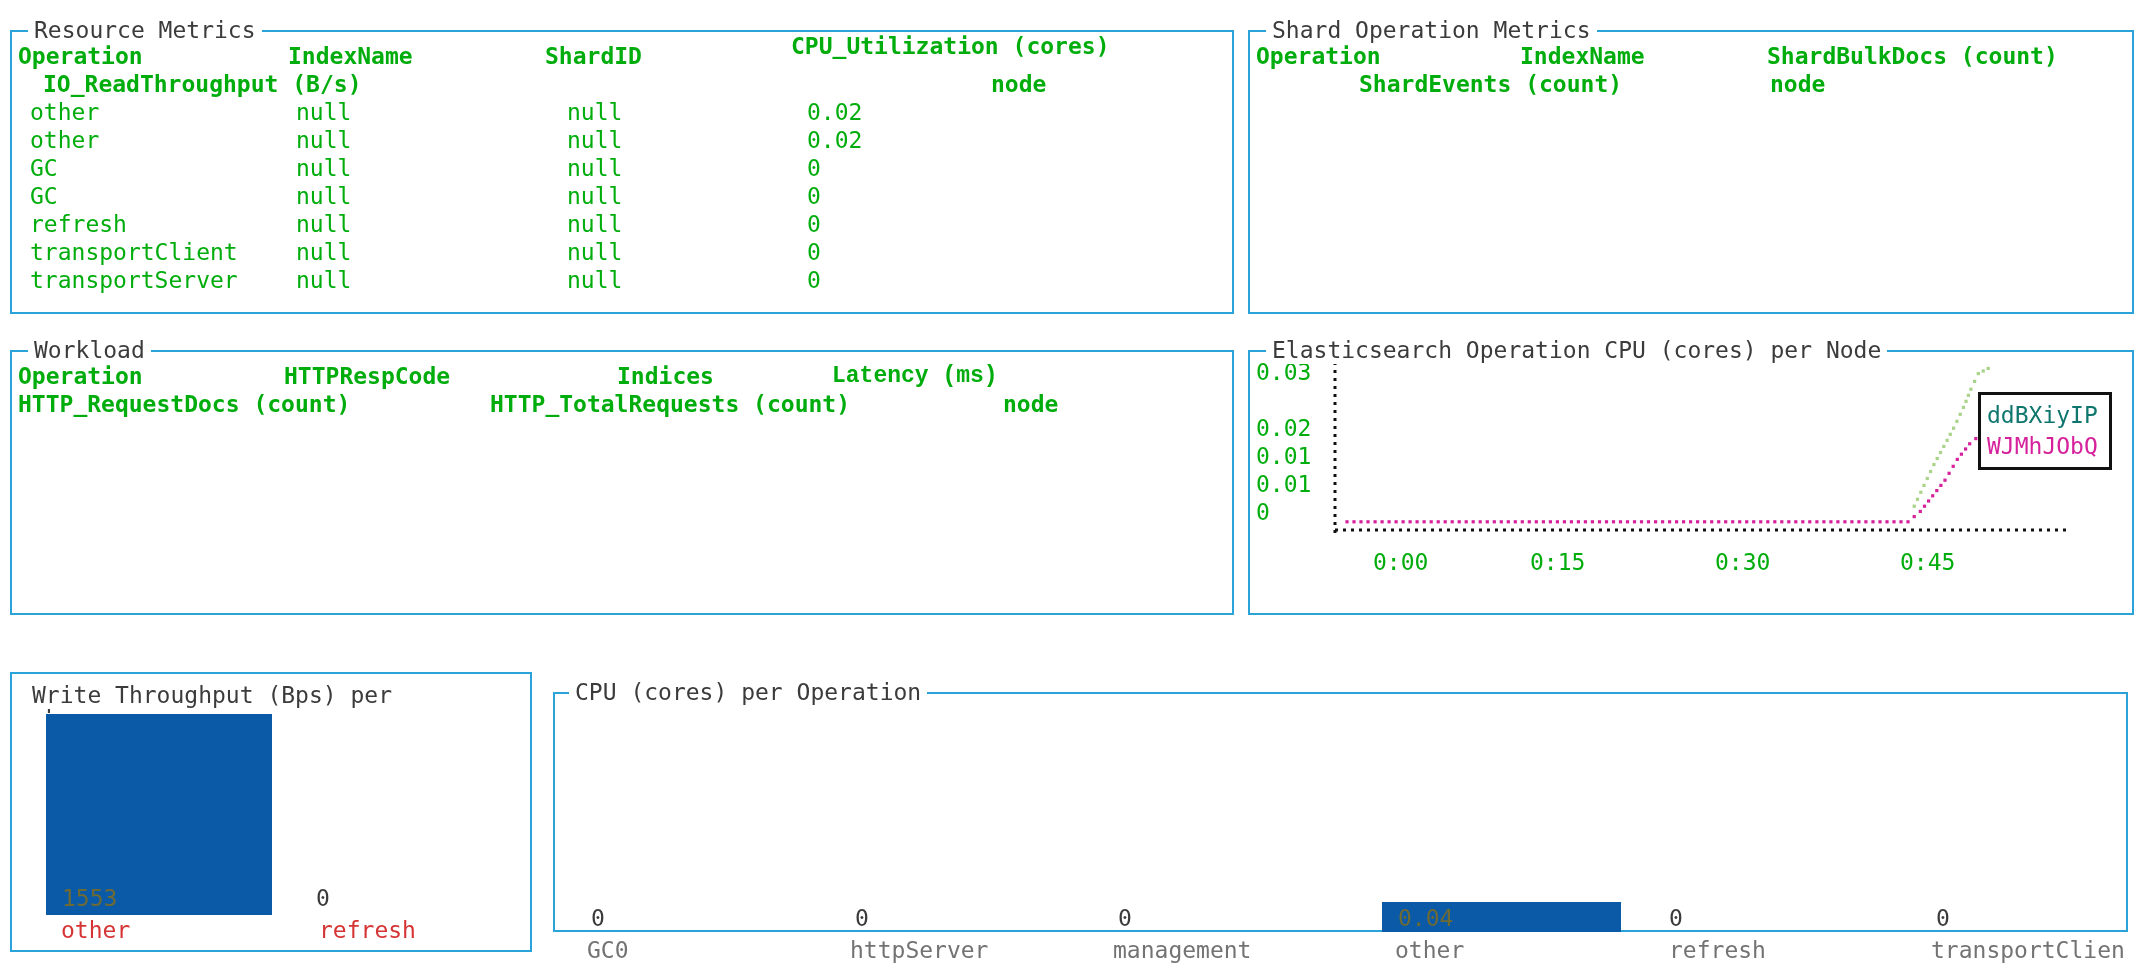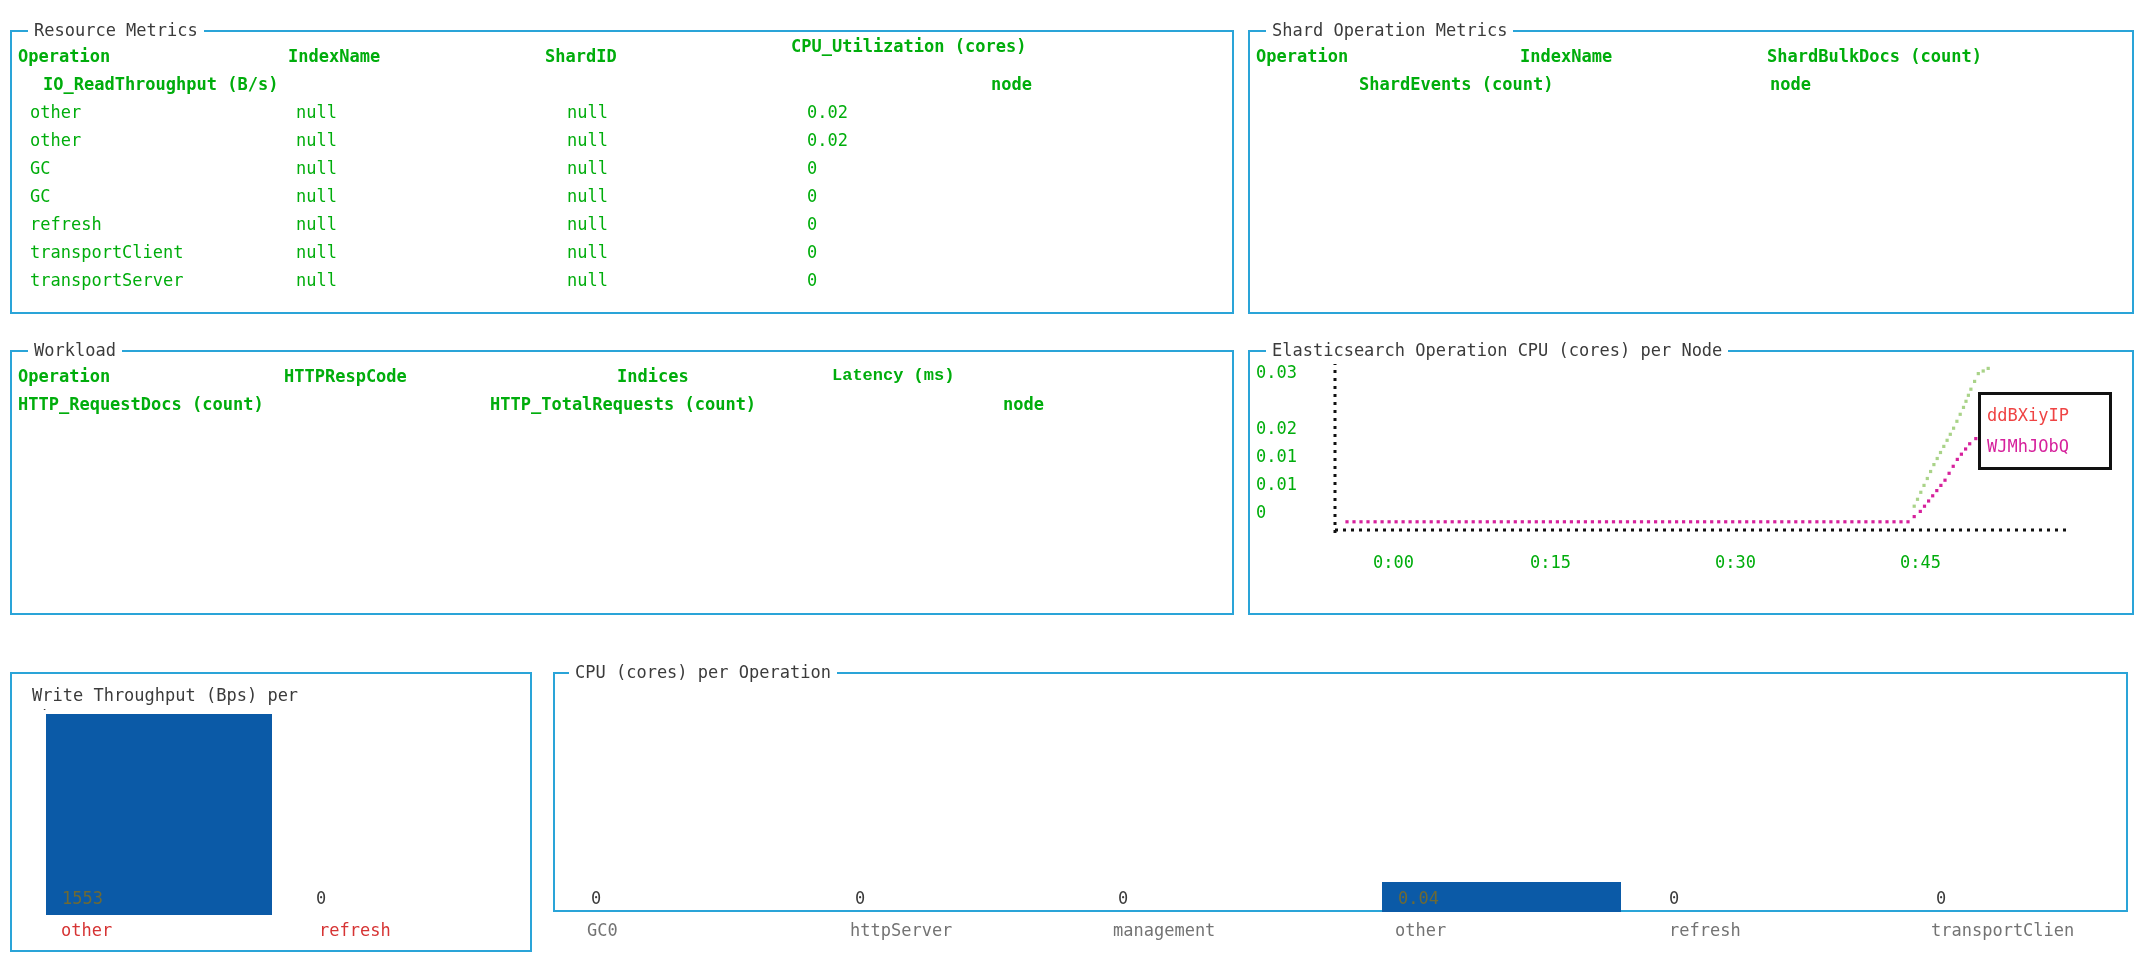--- a/index.html
+++ b/index.html
@@ -1,21 +1,21 @@
 <!DOCTYPE html>
 <html><head>
 <meta charset="utf-8">
 <style>
   html,body{margin:0;padding:0;background:#ffffff;}
   #screen{
     position:relative;
     width:2144px;height:966px;
     background:#ffffff;
     font-family:"DejaVu Sans Mono", monospace;
-    font-size:17px;
+    font-size:23px;
     overflow:hidden;
   }
   .panel{
     position:absolute;
     border:2px solid #2aa4d8;
     background:#ffffff;
     box-sizing:border-box;
   }
   .ptitle{
     position:absolute;
@@ -43,21 +43,21 @@
     background:#0b5aa7;
   }
   .legend{
     position:absolute;
     border:3px solid #111111;
     background:#ffffff;
     padding:5px 6px;
     z-index:2;
   }
   .legend div{line-height:31px;white-space:pre;}
-  .lg-green{color:#ef4444;}
+  .lg-green{color:#0f766e;}
   .lg-mag{color:#d6219c;}
   svg{position:absolute;left:0;top:0;}
 </style>
 </head>
 <body>
 
 <div id="screen">
 
   <div class="panel" style="left:10px;top:30px;width:1224px;height:284px;">
     <span class="ptitle" style="left:16px;">Resource Metrics</span>
@@ -277,21 +277,21 @@
     <span class="cell dark" style="left:20px;top:12px;">Operation</span>
 
     <div class="bar" style="left:34px;top:40px;width:226px;height:201px;"></div>
     <span class="cell olive" style="left:50px;top:210px;z-index:2;">1553</span>
     <span class="cell dark" style="left:304px;top:210px;">0</span>
 
     <span class="cell red" style="left:49px;top:242px;">other</span>
     <span class="cell red" style="left:307px;top:242px;">refresh</span>
   </div>
 
-  <div class="panel" style="left:553px;top:672px;width:1575px;height:240px;">
+  <div class="panel" style="left:553px;top:692px;width:1575px;height:240px;">
     <span class="ptitle" style="left:14px;">CPU (cores) per Operation</span>
 
     <span class="cell dark" style="left:36px;top:210px;">0</span>
     <span class="cell dark" style="left:300px;top:210px;">0</span>
     <span class="cell dark" style="left:563px;top:210px;">0</span>
     <div class="bar" style="left:827px;top:208px;width:239px;height:30px;"></div>
     <span class="cell olive" style="left:843px;top:210px;z-index:2;">0.04</span>
     <span class="cell dark" style="left:1114px;top:210px;">0</span>
     <span class="cell dark" style="left:1381px;top:210px;">0</span>
 

